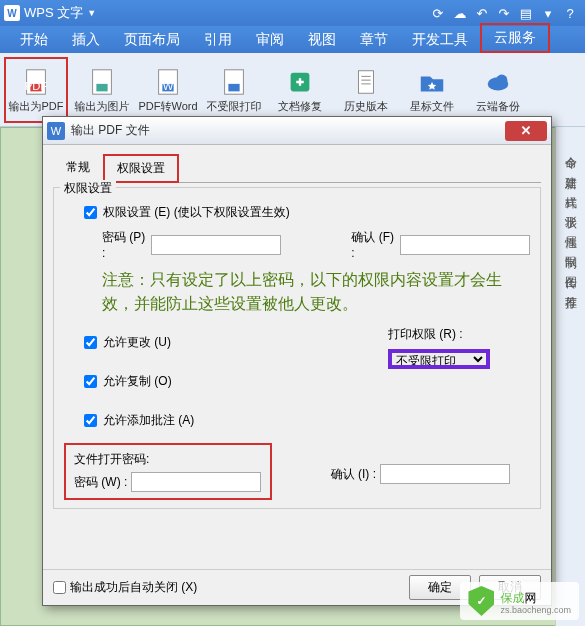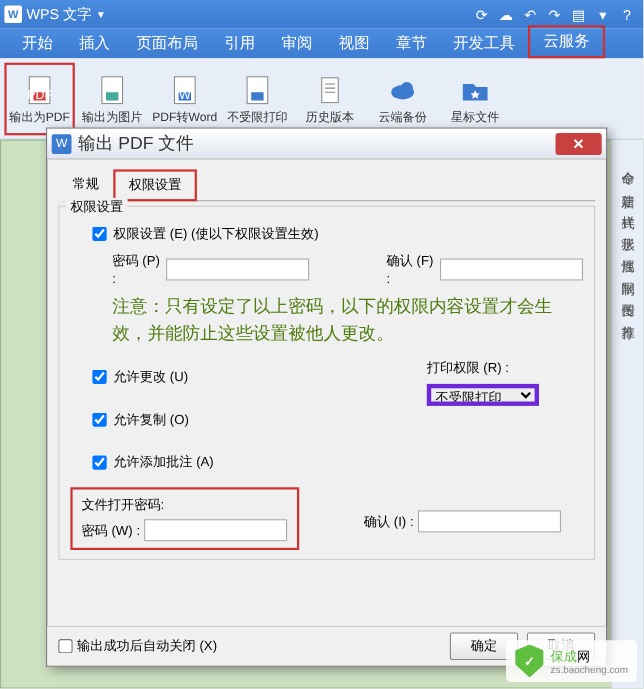--- a/index.html
+++ b/index.html
@@ -18,21 +18,21 @@
 .ribbon-item .ric{width:32px;height:32px;display:flex;align-items:flex-end;justify-content:center;font-size:24px;position:relative}
 .ribbon-item .rlbl{font-size:11px;color:#333;white-space:nowrap}
 .ribbon-item.hl{border:2px solid #d03030}
 .ric svg{width:30px;height:30px}
 .workspace{position:absolute;top:127px;left:0;right:0;bottom:0;background:#cde0c0;border:1px solid #9ab890}
 .sidepanel{position:absolute;right:0;top:127px;width:30px;bottom:0;background:#e8eef7;border-left:1px solid #ccc;display:flex;flex-direction:column;gap:20px;padding-top:20px;align-items:center}
 .sidepanel .sp-item{writing-mode:vertical-rl;font-size:11px;color:#555;cursor:pointer;display:flex;align-items:center;gap:4px}
 .dialog{position:absolute;left:42px;top:116px;width:510px;height:490px;background:#f0f0f0;border:1px solid #666;box-shadow:3px 3px 10px rgba(0,0,0,.4)}
 .dlg-title{height:28px;background:linear-gradient(#fff,#e0e6ef);display:flex;align-items:center;padding:0 4px;border-bottom:1px solid #bbb}
 .dlg-title .dlg-ico{width:18px;height:18px;background:#3d7bd0;border-radius:2px;display:flex;align-items:center;justify-content:center;color:#fff;font-size:11px;margin-right:6px}
-.dlg-title .dlg-txt{font-size:16px;color:#333}
+.dlg-title .dlg-txt{font-size:12px;color:#333}
 .dlg-title .dlg-close{margin-left:auto;width:42px;height:20px;background:#c94040;border-radius:3px;color:#fff;display:flex;align-items:center;justify-content:center;font-weight:bold;cursor:pointer;font-size:13px}
 .dlg-body{padding:8px 10px}
 .dlg-tabs{display:flex;border-bottom:1px solid #aaa;margin-bottom:4px}
 .dlg-tab{padding:4px 12px;border:1px solid transparent;border-bottom:none;cursor:pointer;font-size:12px;background:#f0f0f0;position:relative;top:1px}
 .dlg-tab.active{border-color:#aaa;background:#f0f0f0;border-bottom:1px solid #f0f0f0}
 .dlg-tab.hl{border:2px solid #d03030;border-bottom:2px solid #d03030}
 .group{border:1px solid #ccc;padding:8px 10px;margin-top:2px;position:relative}
 .group-title{position:absolute;top:-8px;left:6px;background:#f0f0f0;padding:0 4px;font-size:12px}
 .row{display:flex;align-items:center;margin:8px 0;gap:6px}
 .chk{width:13px;height:13px}
@@ -120,43 +120,52 @@
         <svg viewBox="0 0 32 32">
           <rect x="6" y="3" width="20" height="26" fill="#fff" stroke="#888"></rect>
           <rect x="10" y="18" width="12" height="8" fill="#3d7bd0"></rect>
         </svg>
       </div>
     <div class="rlbl">不受限打印</div>
   </div>
   <div class="ribbon-item">
     <div class="ric">
         <svg viewBox="0 0 32 32">
+          <rect x="6" y="6" width="20" height="20" rx="3" fill="#2aa876"></rect>
+          <path d="M12 16h8M16 12v8" stroke="#fff" stroke-width="2.5"></path>
+        </svg>
+      </div>
+    <div class="rlbl">文档修复</div>
+  </div>
+  <div class="ribbon-item">
+    <div class="ric">
+        <svg viewBox="0 0 32 32">
           <rect x="8" y="4" width="16" height="24" fill="#fff" stroke="#888"></rect>
           <path d="M11 10h10M11 14h10M11 18h10" stroke="#888"></path>
         </svg>
       </div>
     <div class="rlbl">历史版本</div>
   </div>
   <div class="ribbon-item">
     <div class="ric">
         <svg viewBox="0 0 32 32">
+          <path d="M4 10h10l3 3h11v13H4z" fill="#3d7bd0"></path>
+          <path d="M16 16l1.5 3 3 .3-2.3 2 .7 3-2.9-1.7-2.9 1.7.7-3-2.3-2 3-.3z" fill="#fff"></path>
+        </svg>
+      </div>
+    <div class="rlbl">星标文件</div>
+  </div>
+  <div class="ribbon-item">
+    <div class="ric">
+        <svg viewBox="0 0 32 32">
           <ellipse cx="16" cy="18" rx="11" ry="7" fill="#3d7bd0"></ellipse>
           <circle cx="20" cy="14" r="6" fill="#3d7bd0"></circle>
         </svg>
       </div>
     <div class="rlbl">云端备份</div>
-  </div>
-  <div class="ribbon-item">
-    <div class="ric">
-        <svg viewBox="0 0 32 32">
-          <path d="M4 10h10l3 3h11v13H4z" fill="#3d7bd0"></path>
-          <path d="M16 16l1.5 3 3 .3-2.3 2 .7 3-2.9-1.7-2.9 1.7.7-3-2.3-2 3-.3z" fill="#fff"></path>
-        </svg>
-      </div>
-    <div class="rlbl">星标文件</div>
   </div>
 </div>
 
 <div class="workspace"></div>
 
 <div class="sidepanel">
   <div class="sp-item">
       <span>命令</span>
     </div>
   <div class="sp-item">

